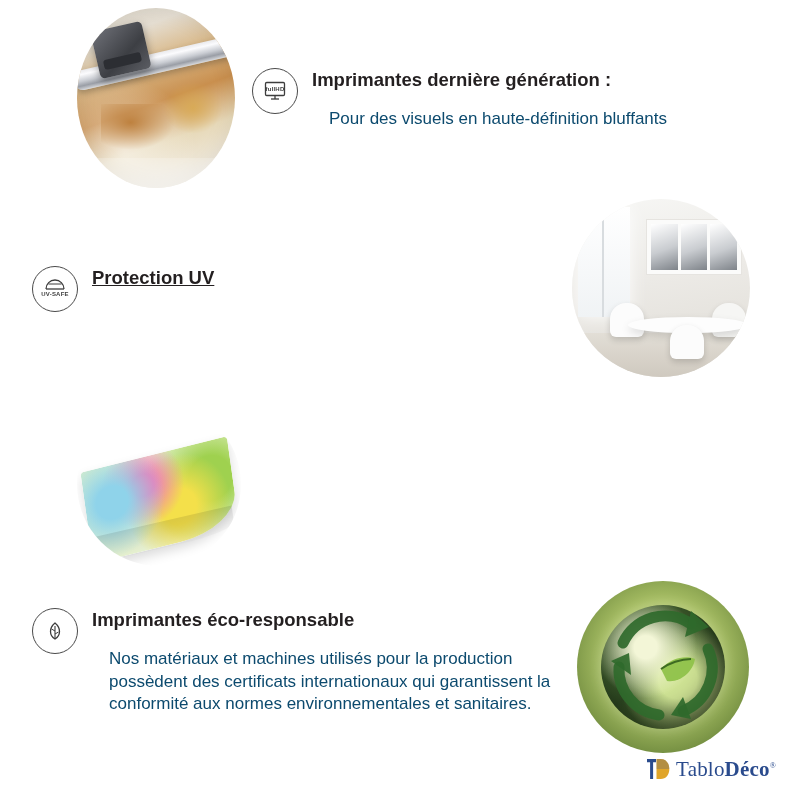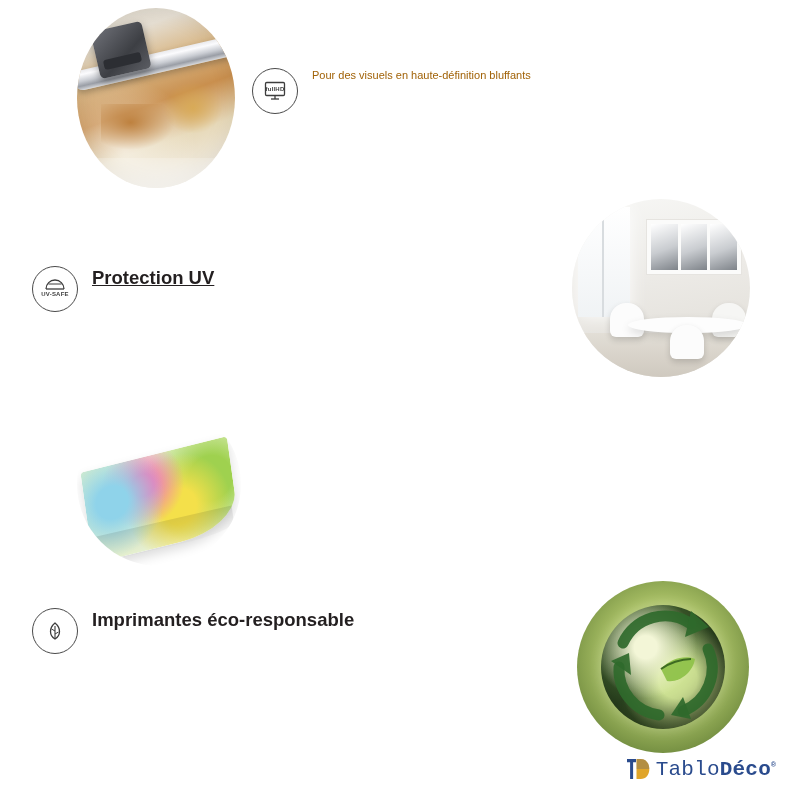--- a/index.html
+++ b/index.html
@@ -48,24 +48,24 @@
   .feature-title {
     font-size: 18.5px;
     font-weight: bold;
     color: #231f20;
     line-height: 1.25;
     margin: 0 0 3px 0;
     white-space: nowrap;
   }
 
   .feature-desc {
-    font-size: 11px;
-    color: #a16207;
+    font-size: 17px;
+    color: #0c4a6e;
     line-height: 1.33;
-    margin: 0;
+    margin: 17px;
     font-weight: 400;
   }
 
   
   #f1 { left: 252px; top: 68px; }
   #f2 { left: 32px;  top: 266px; text-decoration: underline; }
   #f3 { left: 252px; top: 425px; }
   #f4 { left: 32px;  top: 608px; }
 
   
@@ -265,21 +265,21 @@
     align-items: center;
   }
   .logo-mark {
     width: 26px; height: 26px;
     margin-right: 6px;
   }
   .logo-text {
     font-size: 21px;
     color: #2a4b8d;
     letter-spacing: .2px;
-    font-family: Liberation Mono, monospace;
+    font-family: Liberation Serif, serif;
   }
   .logo-text b { font-weight: bold; }
   .logo-r {
     font-size: 8px;
     vertical-align: super;
     color: #2a4b8d;
   }
 
   .icon-label {
     font-size: 6px;
@@ -304,20 +304,21 @@
   <div class="feature" id="f1">
     <div class="icon-box">
       <svg width="30" height="30" viewBox="0 0 30 30" aria-hidden="true">
         <rect x="5.5" y="6.5" width="19" height="13" rx="1.2" fill="none" stroke="#3d3d3d" stroke-width="1.3"></rect>
         <line x1="11" y1="23" x2="19" y2="23" stroke="#3d3d3d" stroke-width="1.3"></line>
         <line x1="15" y1="19.5" x2="15" y2="23" stroke="#3d3d3d" stroke-width="1.3"></line>
         <text class="icon-label" x="15" y="15" text-anchor="middle">fullHD</text>
       </svg>
     </div>
     <div class="text-box">
+      <p class="feature-title">Imprimantes dernière génération :</p>
       <p class="feature-desc">Pour des visuels en haute-définition bluffants</p>
     </div>
   </div>
 
   <div class="photo" id="photo2">
     <div class="floor"></div>
     <div class="win"></div>
     <div class="artwall">
         <i></i>
         <i></i>
@@ -373,20 +374,21 @@
     <div class="icon-box">
       <svg width="30" height="30" viewBox="0 0 30 30" aria-hidden="true">
         <path d="M15 7 C9 12 9 19 15 23 C21 19 21 12 15 7 Z" fill="none" stroke="#3d3d3d" stroke-width="1.3"></path>
         <line x1="15" y1="10" x2="15" y2="23" stroke="#3d3d3d" stroke-width="1.1"></line>
         <path d="M15 15 L11.5 13" stroke="#3d3d3d" stroke-width="1"></path>
         <path d="M15 18 L18.5 16" stroke="#3d3d3d" stroke-width="1"></path>
       </svg>
     </div>
     <div class="text-box">
       <p class="feature-title">Imprimantes éco-responsable</p>
+      <p class="feature-desc" style="max-width:475px">Nos matériaux et machines utilisés pour la production possèdent des certificats internationaux qui garantissent la conformité aux normes environnementales et sanitaires.</p>
     </div>
   </div>
 
   <div class="logo">
     <svg class="logo-mark" viewBox="0 0 26 26" aria-hidden="true">
       <path d="M3 3 h9 v3.2 h-2.9 V23 H6.1 V6.2 H3 Z" fill="#2a4b8d"></path>
       <path d="M12.5 3 h4.2 c5.2 0 8.6 4 8.6 10 s-3.4 10 -8.6 10 h-4.2 Z" fill="#e0a52a"></path>
       <path d="M12.5 3 h4.2 c5.2 0 8.6 4 8.6 10 h-12.8 Z" fill="#2a4b8d" opacity="0.25"></path>
     </svg>
     <span class="logo-text">

